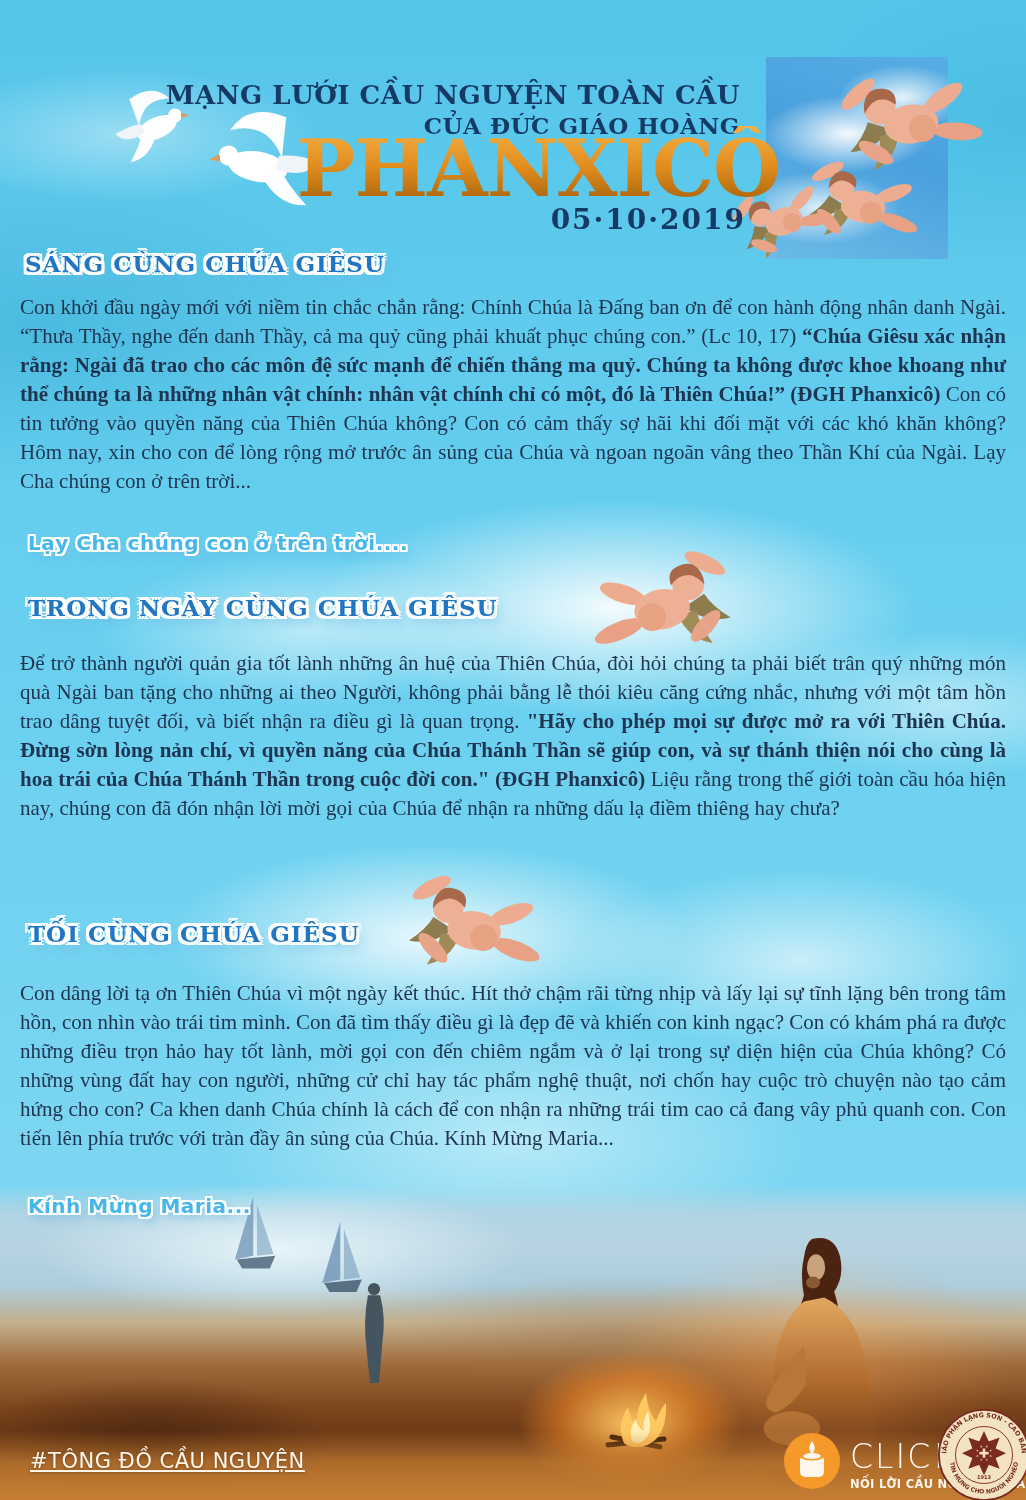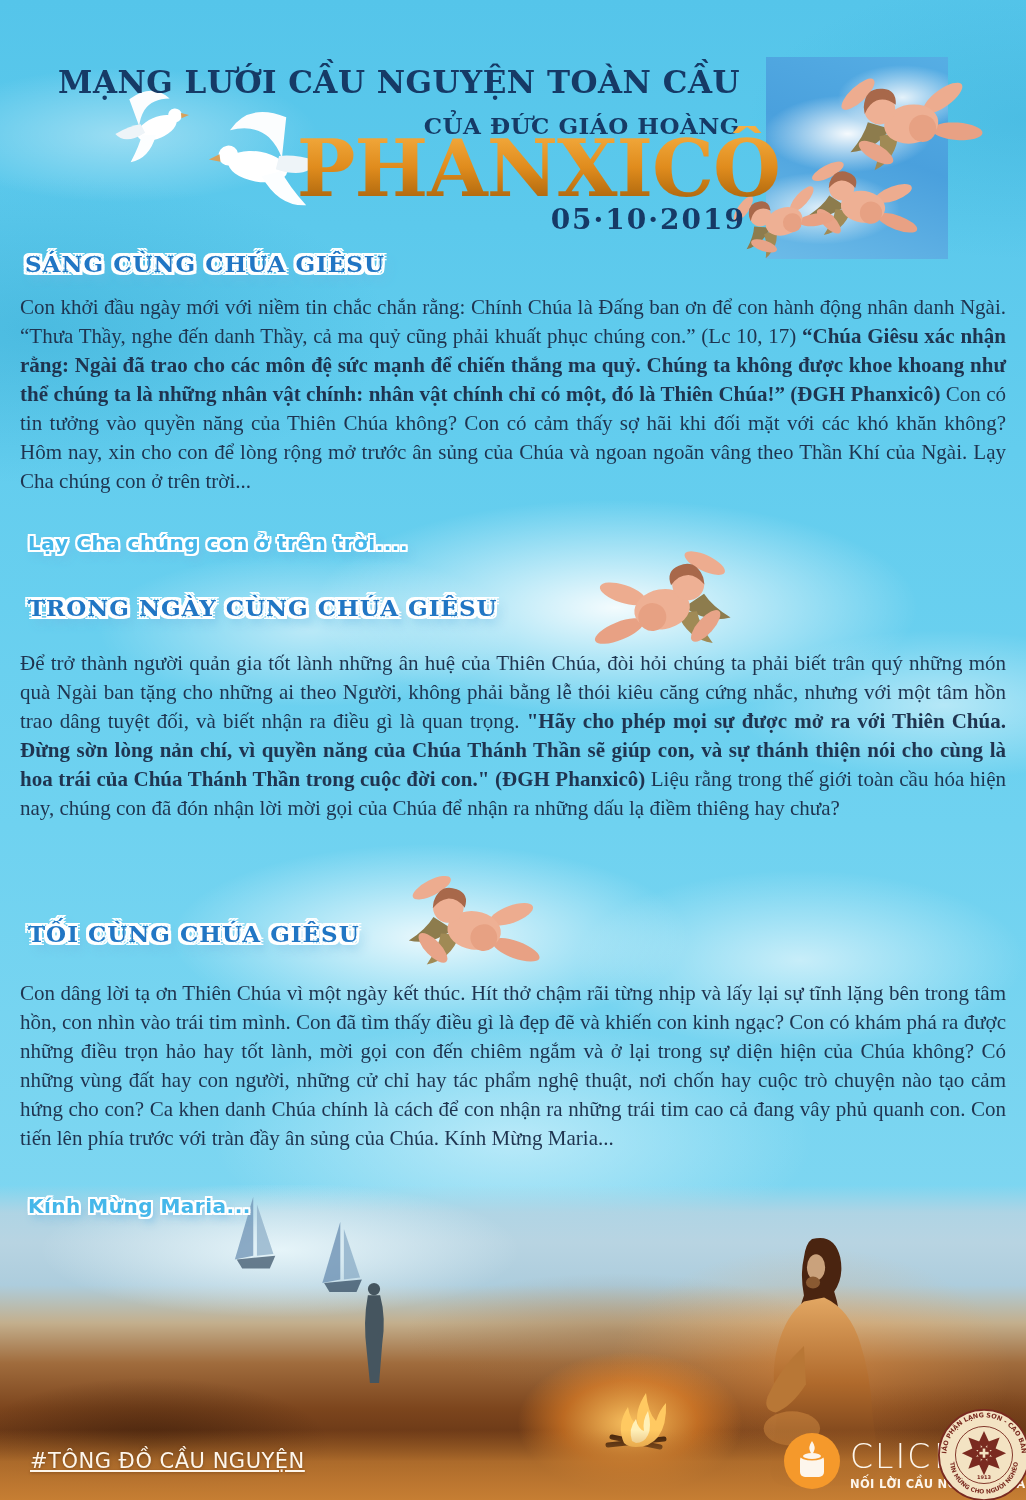--- a/index.html
+++ b/index.html
@@ -19,21 +19,21 @@
   
   .sq{position:absolute;left:766px;top:57px;width:182px;height:202px;z-index:1;
     background:
       radial-gradient(120px 55px at 45% 38%, rgba(255,255,255,.95), rgba(255,255,255,0) 70%),
       radial-gradient(90px 45px at 75% 20%, rgba(255,255,255,.85), rgba(255,255,255,0) 72%),
       radial-gradient(110px 50px at 30% 75%, rgba(255,255,255,.8), rgba(255,255,255,0) 72%),
       linear-gradient(200deg,#56aee4 0%,#4aa0dd 45%,#6cbbe8 100%);}
   .decor{position:absolute;z-index:2;}
   
   .hdr{position:absolute;z-index:3;color:#163a66;font-weight:bold;text-align:right;white-space:nowrap;}
-  .hdr-l1{top:64px;right:286px;font-size:31px;letter-spacing:.5px;}
+  .hdr-l1{top:80px;right:286px;font-size:26px;letter-spacing:.5px;}
   .hdr-l2{top:112px;right:286px;font-size:23px;letter-spacing:.5px;}
   .hdr-name{top:126px;right:246px;font-size:78px;line-height:1.1;letter-spacing:-1px;
     background:linear-gradient(180deg,#f6b044 0%,#e08c1d 48%,#9c5a08 100%);
     -webkit-background-clip:text;background-clip:text;color:transparent;}
   .hdr-date{top:203px;right:280px;font-size:28px;letter-spacing:2px;}
   
   .shead{position:absolute;z-index:3;font-size:23px;font-weight:bold;color:#2176c4;letter-spacing:1px;white-space:nowrap;
     text-shadow:-3px -3px 0 #fff,0 -3px 0 #fff,3px -3px 0 #fff,-3px 0 0 #fff,3px 0 0 #fff,
       -3px 3px 0 #fff,0 3px 0 #fff,3px 3px 0 #fff,5px 7px 10px rgba(110,185,228,.9);}
   .tagline{position:absolute;z-index:3;font-family:"DejaVu Sans",sans-serif;font-size:20px;font-weight:bold;color:#45b7ea;letter-spacing:.5px;white-space:nowrap;

